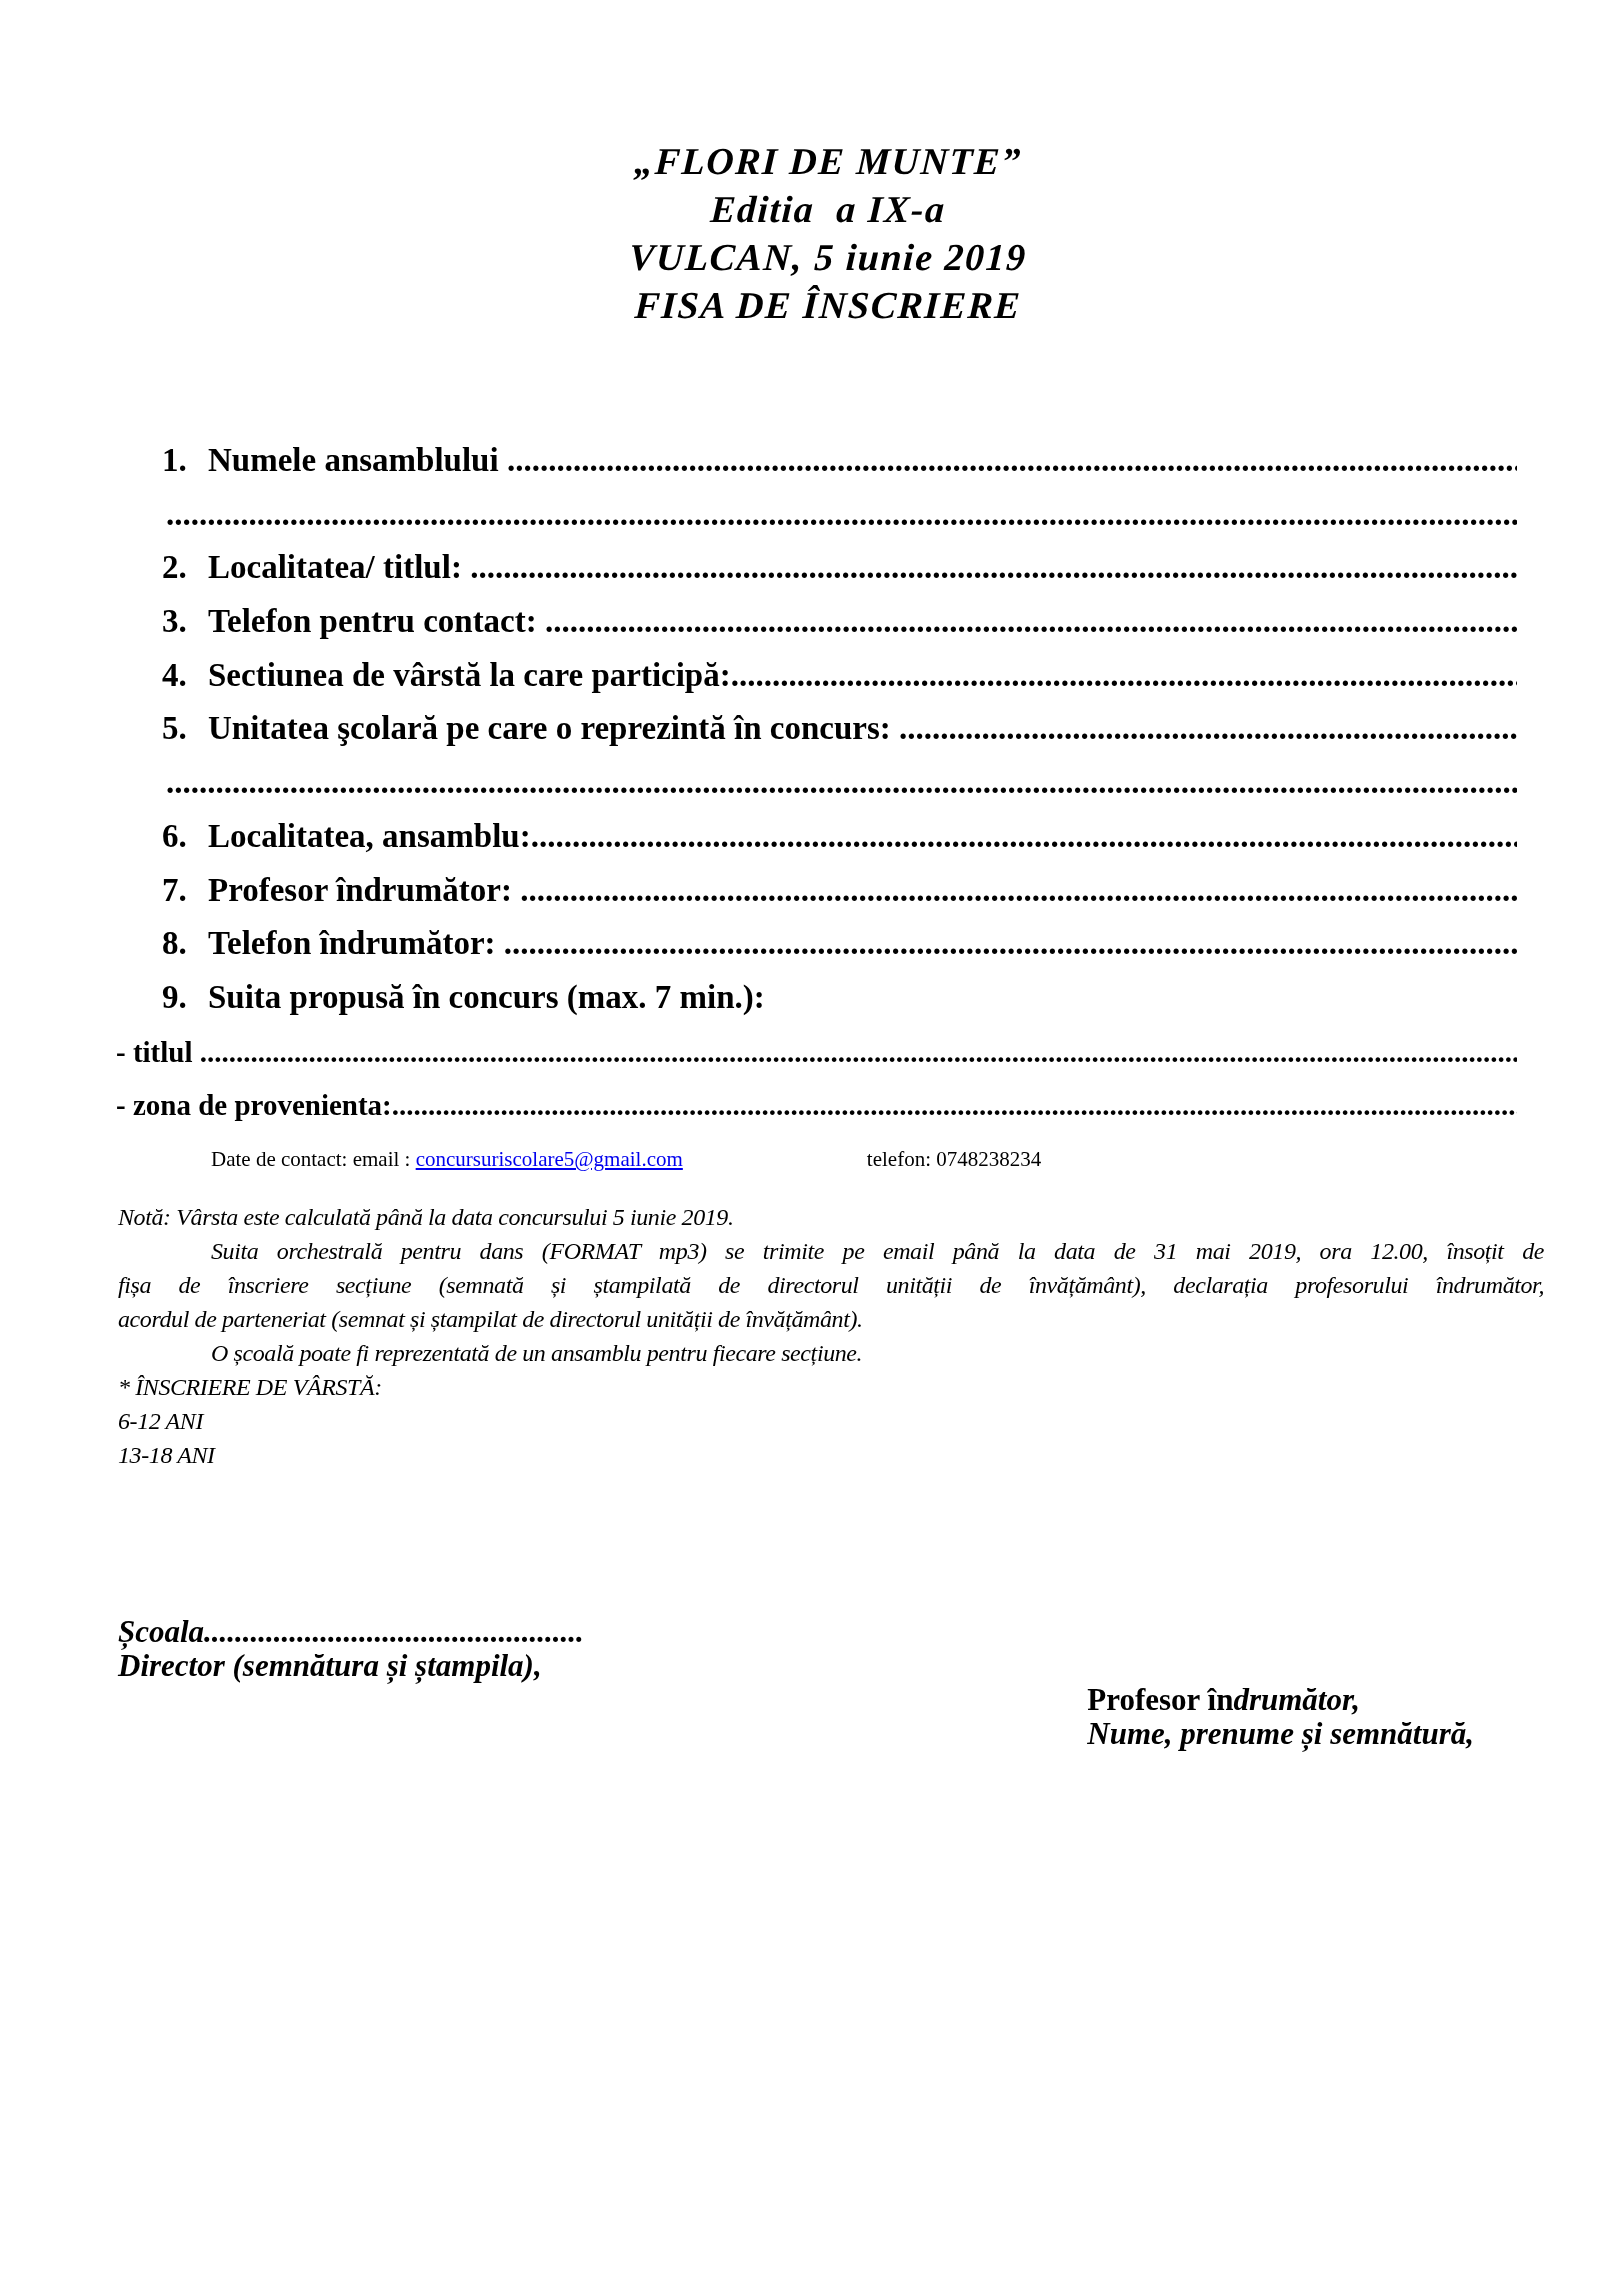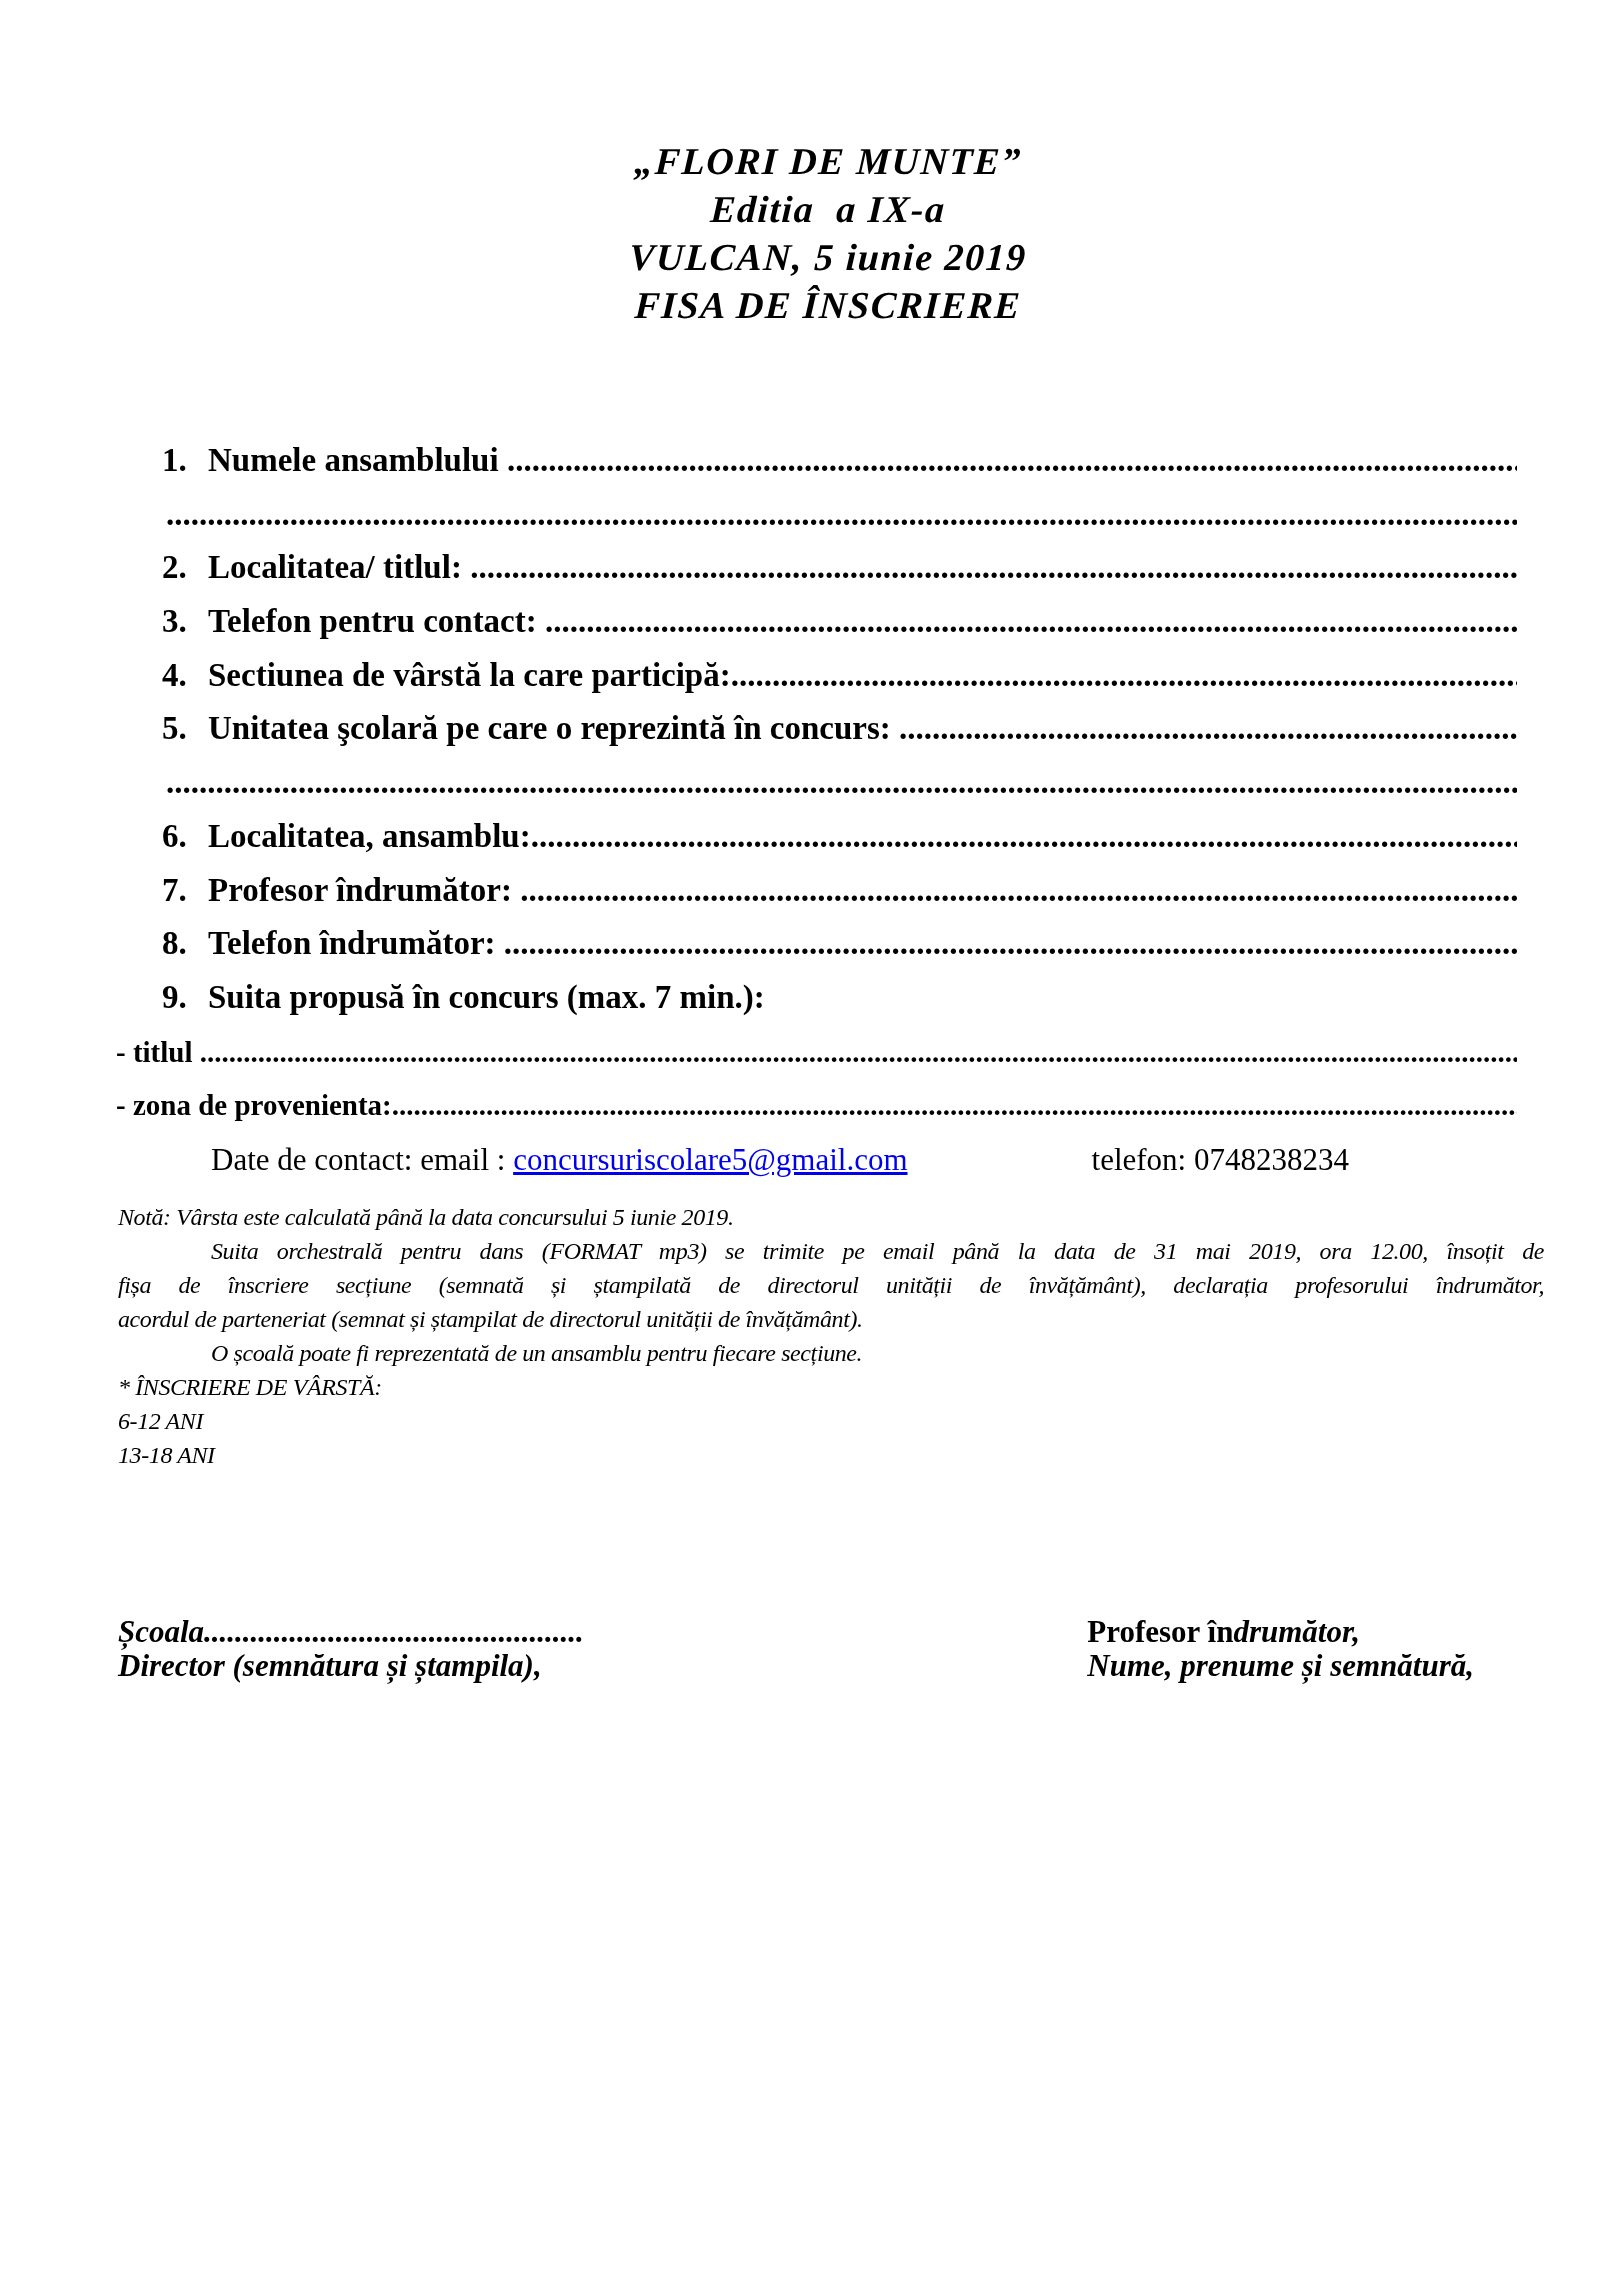--- a/index.html
+++ b/index.html
@@ -27,35 +27,35 @@
   .num { flex:none; width:46px; }
   .lbl { flex:none; white-space:pre; }
   .dots { flex:1 1 0; overflow:hidden; white-space:nowrap; }
   .dotline { overflow:hidden; white-space:nowrap; line-height:39px; margin-bottom:14.7px; margin-left:3.9px; }
 
   
   .sub-lines { margin:15.7px 104px 0 116px; font-weight:bold; font-size:29px; }
   .sub-row { display:flex; align-items:baseline; line-height:39px; margin-bottom:14.7px; }
 
   
-  .contact-row { margin:0 104px 0 211px; font-size:31px; line-height:39px; }
+  .contact-row { margin:0 104px 0 211px; font-size:21px; line-height:39px; }
   .contact-row .lbl { white-space:pre; }
   .email { color:#0000EE; text-decoration:underline; cursor:pointer; }
   .phone { margin-left:184px; }
 
   
   .notes { margin:20.6px 0 0 118px; width:1426px; font-size:24px; line-height:34px; letter-spacing:-0.4px;font-style:italic; }
   .note-line.indent { text-indent:93px; }
   .note-line.just { text-align:justify; text-align-last:justify; }
 
   
   .sig-row {
     display:flex; margin:143px 0 0 118px;
     font-size:31px; line-height:34px;
-    font-weight:bold; font-style:italic;
+    font-weight:bold; font-style:italic;flex-direction:column;
   }
   .sig-left { flex:none; }
   .sig-right { margin-left:auto; margin-right:147px; }
   .sig-right .upright { font-style:normal; }
 </style>
 </head>
 <body>
 
 <div class="page">
 

